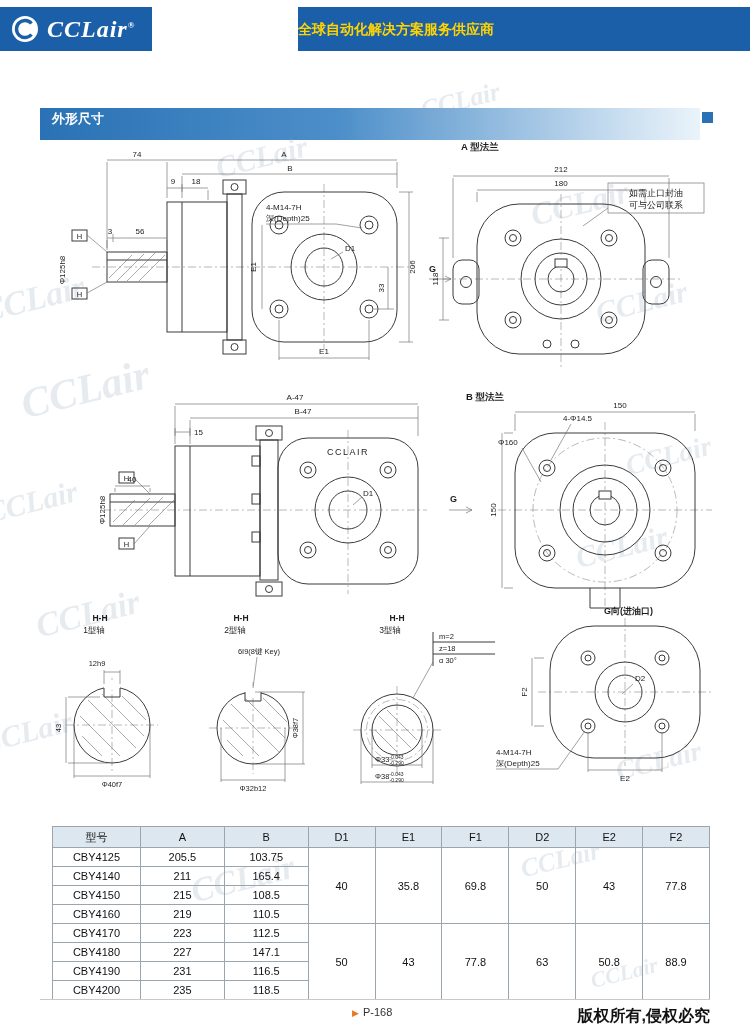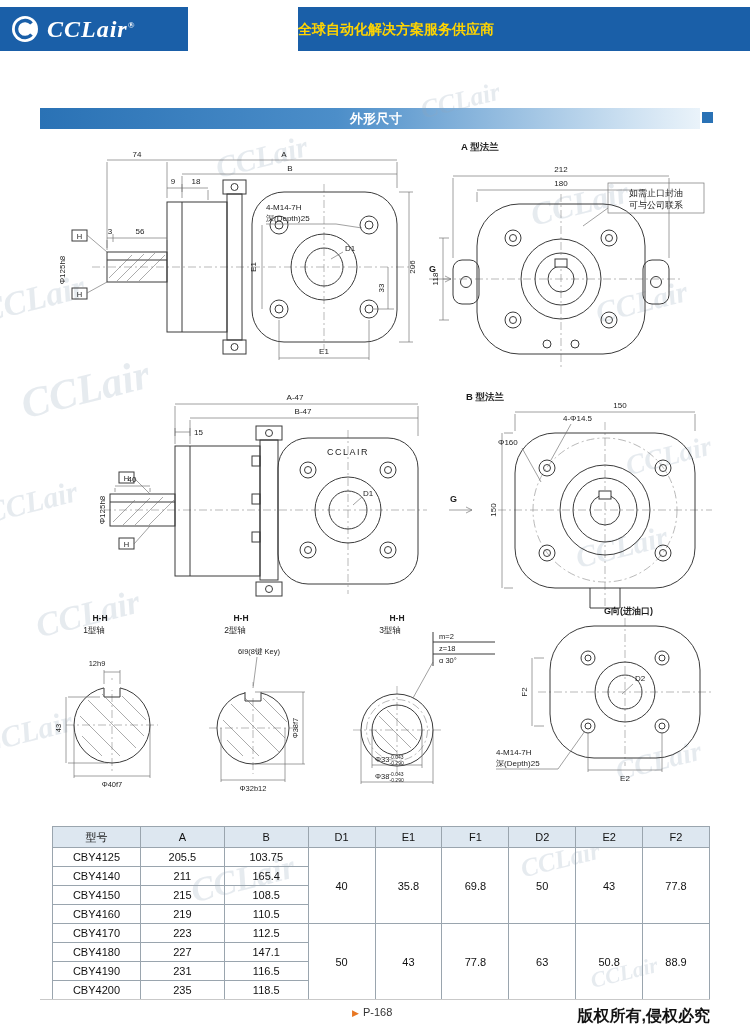--- a/index.html
+++ b/index.html
@@ -1,29 +1,29 @@
 <!DOCTYPE html>
 <html><head>
 <meta charset="utf-8">
 <style>
   html,body{margin:0;padding:0;background:#888;}
   .page{position:relative;width:750px;height:1035px;margin:0 auto;background:#ffffff;
         font-family:"Liberation Sans",sans-serif;overflow:hidden;}
   
   .hdr-block{position:absolute;background:#1a5fa8;}
-  .logo-block{left:0;top:7px;width:188px;height:44px;display:flex;align-items:center;gap:7px;padding-left:10px;box-sizing:border-box;}
+  .logo-block{left:0;top:7px;width:152px;height:44px;display:flex;align-items:center;gap:7px;padding-left:10px;box-sizing:border-box;}
   .logo-text{color:#fff;font-family:"Liberation Serif",serif;font-style:italic;font-weight:bold;font-size:24px;letter-spacing:1px;}
   .logo-text sup{font-size:9px;font-style:normal;}
   .tagline-block{left:298px;top:7px;width:452px;height:44px;line-height:44px;text-align:left;
         padding-right:26px;box-sizing:border-box;color:#ffd400;font-weight:bold;font-size:14px;}
   
   .doc-title{position:absolute;top:76px;left:0;width:100%;text-align:center;font-size:18px;font-weight:bold;color:#000;letter-spacing:1px;}
-  .section-bar{position:absolute;top:108px;left:40px;width:660px;height:21px;line-height:21px;
+  .section-bar{position:absolute;top:108px;left:40px;width:660px;height:32px;line-height:21px;
         background:linear-gradient(90deg,#2a72b5 0%,#4c8ec9 45%,#cfe2f2 90%,#eaf3fa 100%);
-        color:#fff;font-size:13px;font-weight:bold;padding-left:12px;box-sizing:border-box;text-align:center;}
+        color:#fff;font-size:13px;font-weight:bold;padding-left:12px;box-sizing:border-box;}
   .section-cap{position:absolute;top:112px;left:702px;width:11px;height:11px;background:#2a72b5;}
   
   .wm{position:absolute;color:#93a6ba;opacity:.22;font-family:"Liberation Serif",serif;
       font-style:italic;font-weight:bold;transform:rotate(-14deg);white-space:nowrap;pointer-events:none;}
   
   svg{position:absolute;overflow:visible;}
   svg text{fill:#1c1c1c;font-family:"Liberation Sans",sans-serif;}
   .geo{stroke:#3b3b3b;fill:none;stroke-width:1;}
   .hatch{stroke:#666;fill:none;stroke-width:.55;}
   .cl{stroke:#8a8a8a;fill:none;stroke-width:.6;stroke-dasharray:8 3 2 3;}

